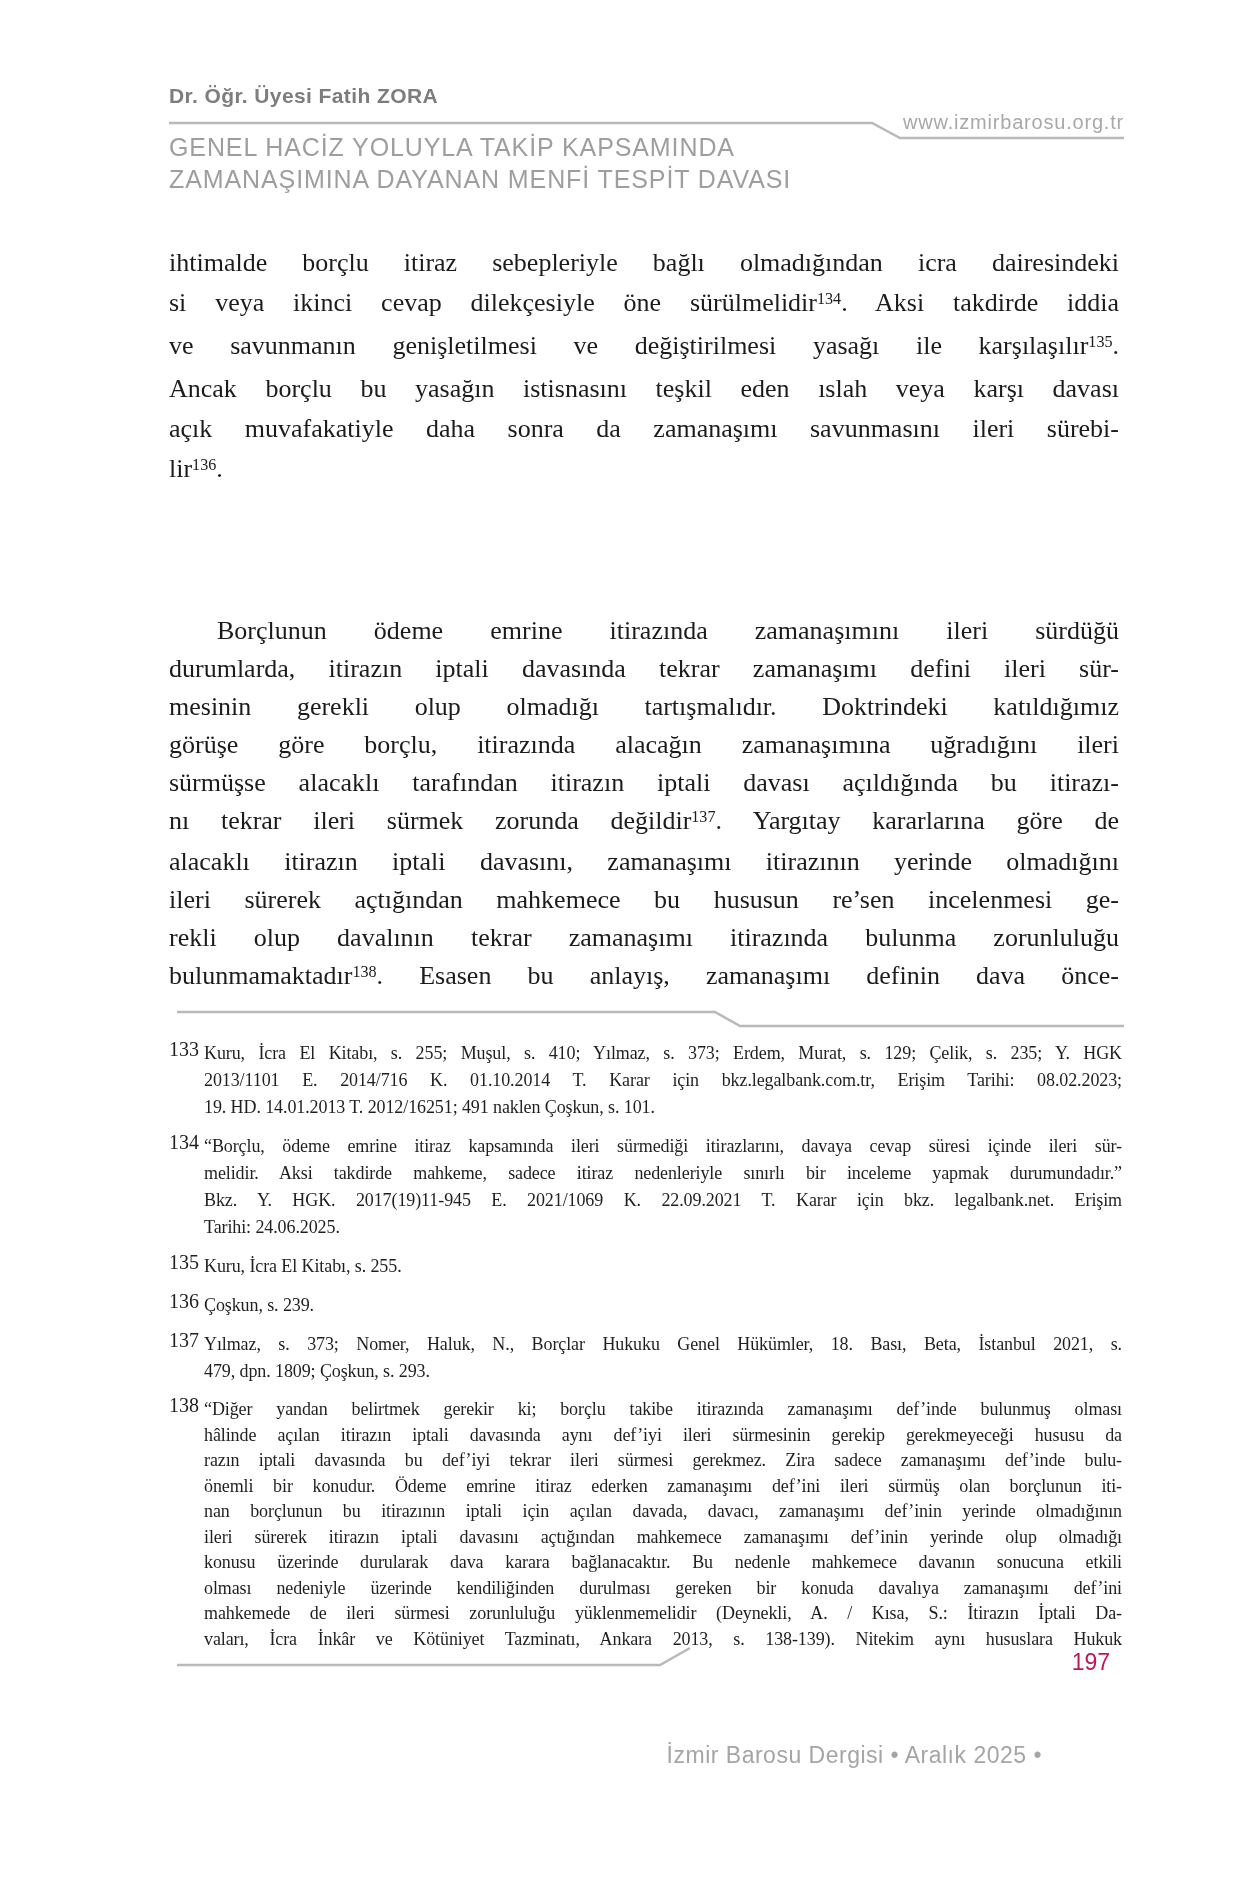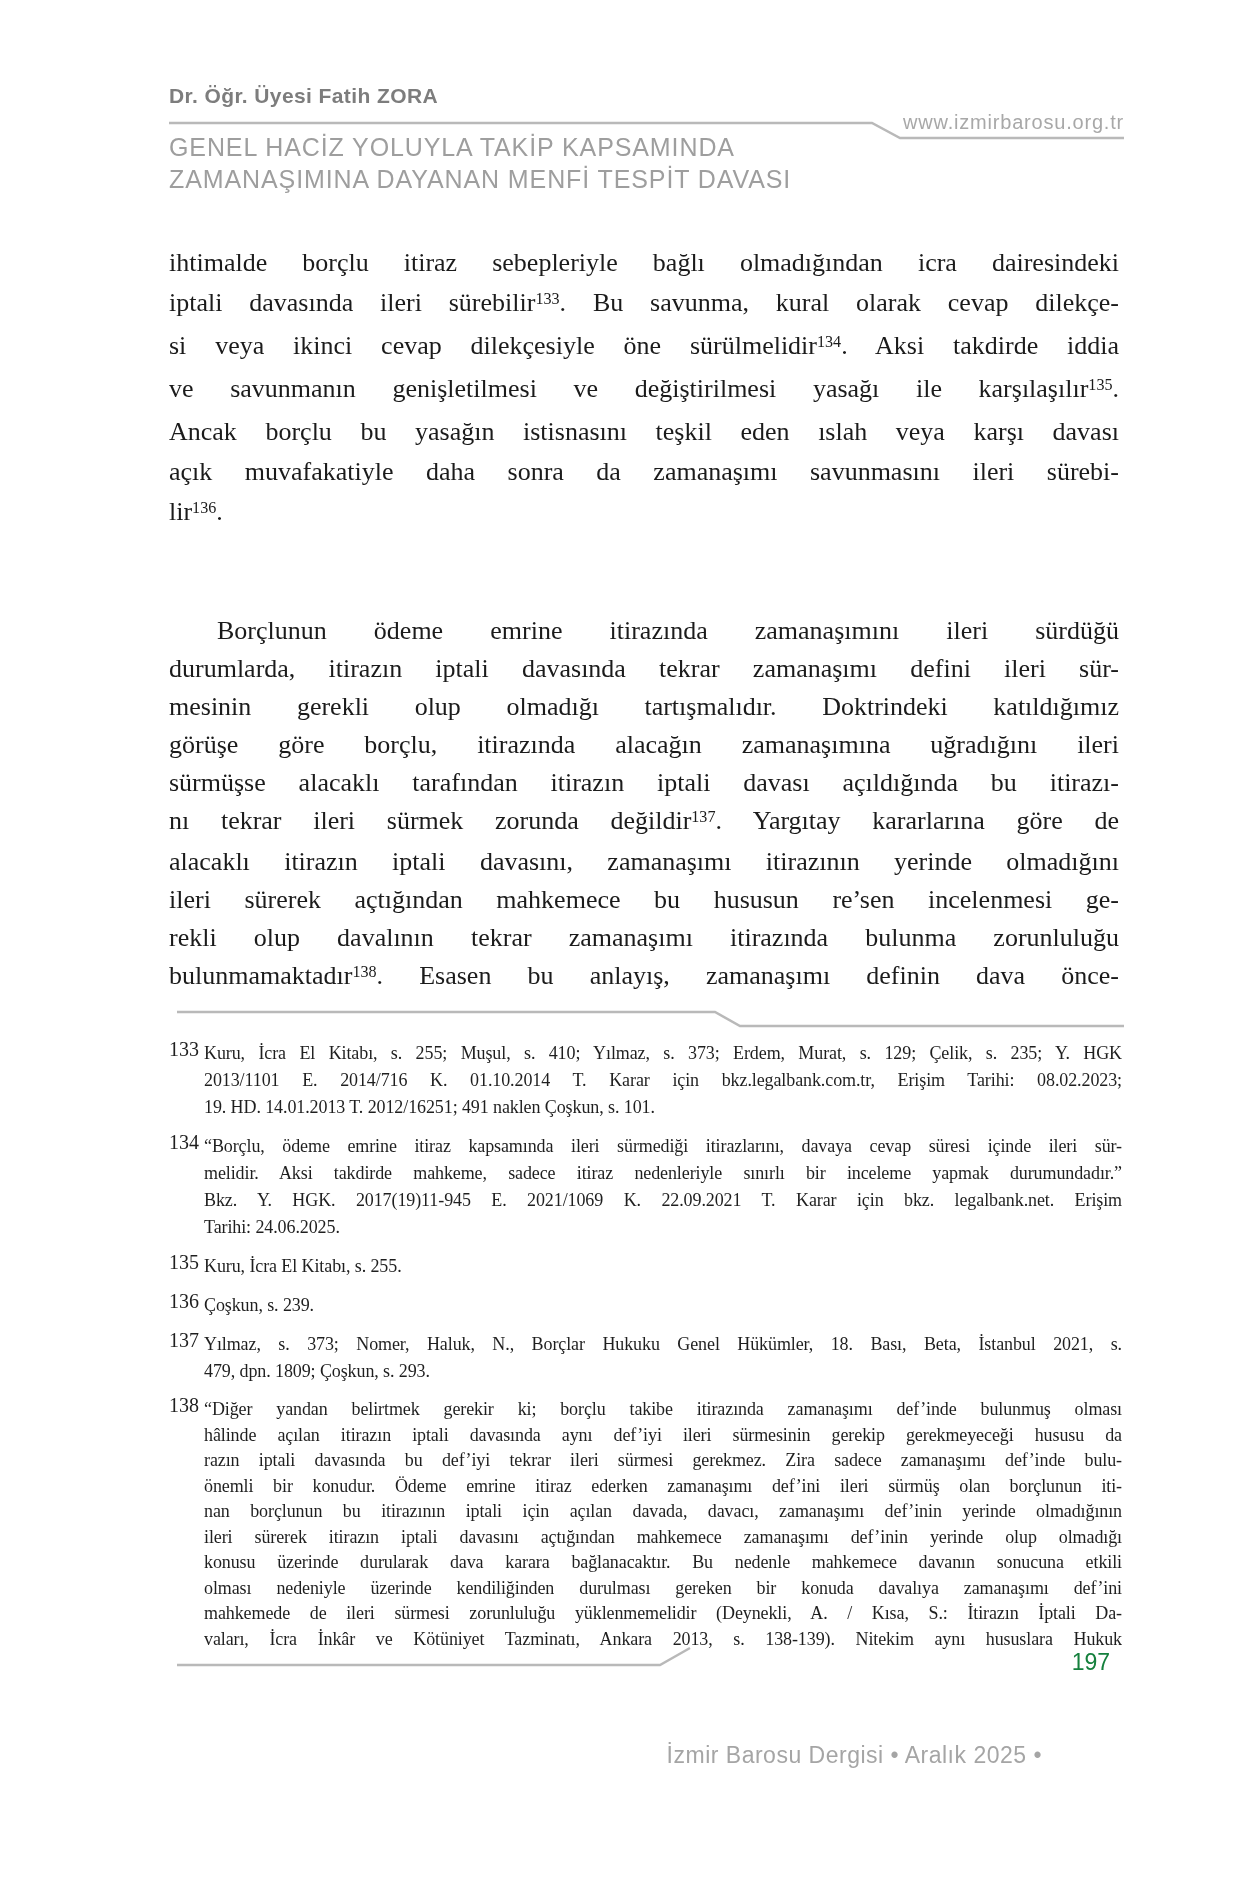--- a/index.html
+++ b/index.html
@@ -48,21 +48,21 @@
 
   
   .footer-text {
     position:absolute; left:600px; top:1742px; width:430px; text-align:right;
     font-family:"Liberation Sans", sans-serif;
     font-size:23px; color:#a5a5a5; letter-spacing:0.5px;
   }
   .footer-page {
     position:absolute; left:1056px; top:1649px; width:42px; text-align:right;
     font-family:"Liberation Sans", sans-serif;
-    font-size:23px; color:#15803d;
+    font-size:23px; color:#be185d;
   }
 </style>
 </head>
 <body>
 
 <div class="page">
 
   <svg class="rules-svg" width="1260" height="1890" viewBox="0 0 1260 1890">
     <polyline points="157,123 860,123 888,138 1112,138" fill="none" stroke="#b9b9b9" stroke-width="2.5"></polyline>
     <polyline points="165,1012 703,1012 728,1026 1112,1026" fill="none" stroke="#b9b9b9" stroke-width="2.5"></polyline>
@@ -74,21 +74,20 @@
     <div class="website">www.izmirbarosu.org.tr</div>
     <div class="page-title">
       <div>GENEL HACİZ YOLUYLA TAKİP KAPSAMINDA</div>
       <div>ZAMANAŞIMINA DAYANAN MENFİ TESPİT DAVASI</div>
     </div>
   </div>
 
   <div class="body-text">
       <div class="para para-0">
         <div class="bodyline">ihtimalde borçlu itiraz sebepleriyle bağlı olmadığından icra dairesindeki</div>
-        <div class="bodyline">iptali davasında ileri sürebilir<span class="fnref">133</span>. Bu savunma, kural olarak cevap dilekçe-</div>
         <div class="bodyline">si veya ikinci cevap dilekçesiyle öne sürülmelidir<span class="fnref">134</span>. Aksi takdirde iddia</div>
         <div class="bodyline">ve savunmanın genişletilmesi ve değiştirilmesi yasağı ile karşılaşılır<span class="fnref">135</span>.</div>
         <div class="bodyline">Ancak borçlu bu yasağın istisnasını teşkil eden ıslah veya karşı davası</div>
         <div class="bodyline">açık muvafakatiyle daha sonra da zamanaşımı savunmasını ileri sürebi-</div>
         <div class="bodyline lastline">lir<span class="fnref">136</span>.</div>
       </div>
       <div class="para para-1">
         <div class="bodyline indent">Borçlunun ödeme emrine itirazında zamanaşımını ileri sürdüğü</div>
         <div class="bodyline">durumlarda, itirazın iptali davasında tekrar zamanaşımı defini ileri sür-</div>
         <div class="bodyline">mesinin gerekli olup olmadığı tartışmalıdır. Doktrindeki katıldığımız</div>

